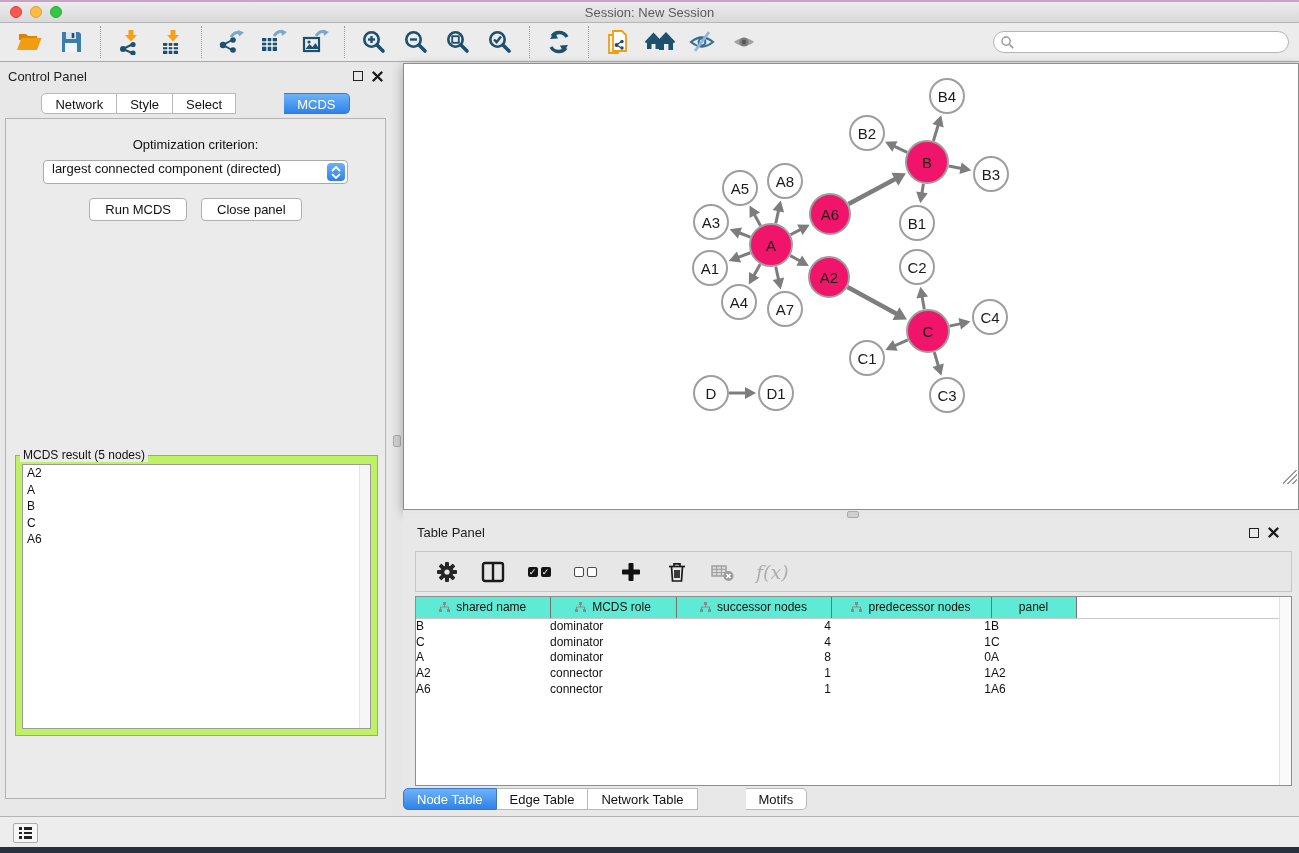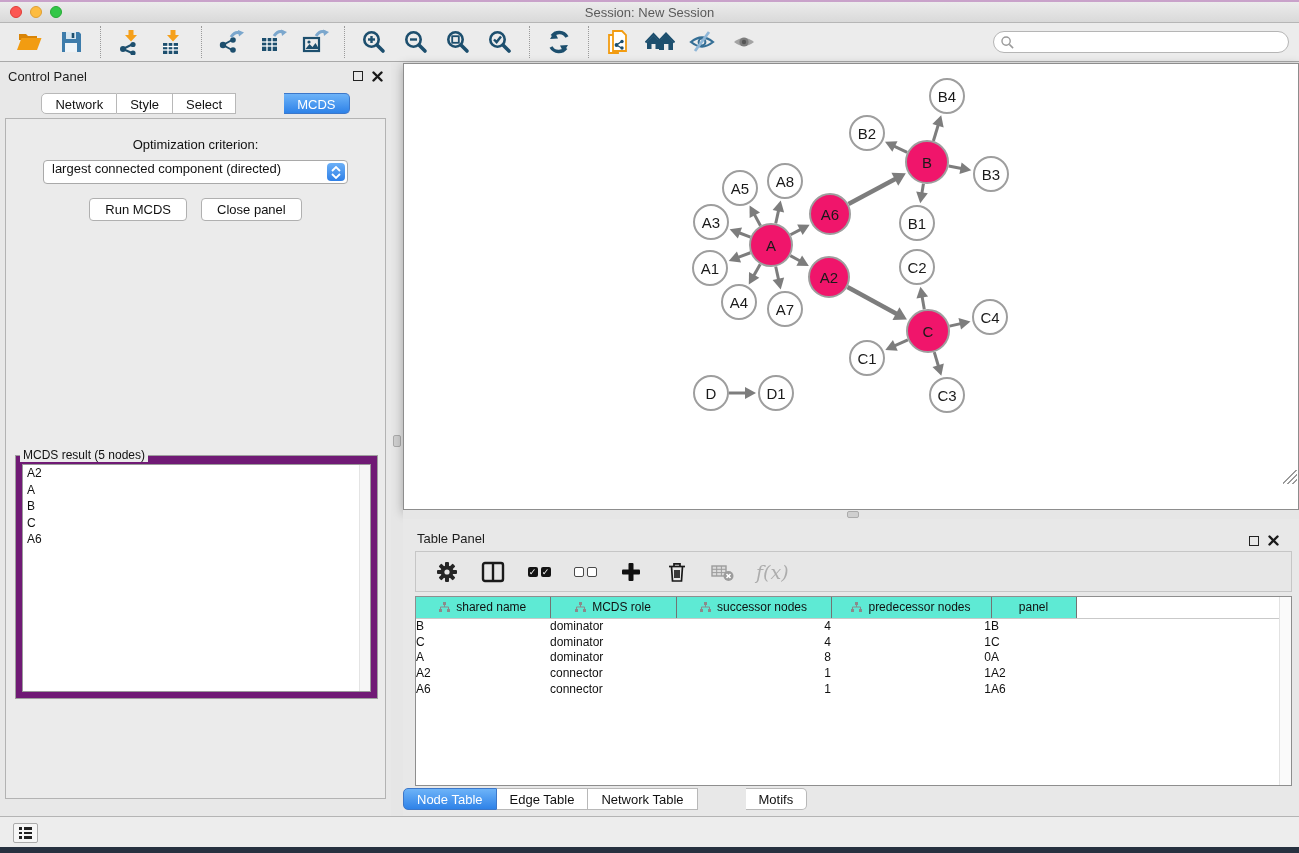--- a/index.html
+++ b/index.html
@@ -42,22 +42,22 @@
   .cp-content { position:absolute; left:5px; top:55px; width:381px; height:681px;
     background:#ebebeb; border:1px solid #b3b3b3; }
   .opt-label { text-align:center; font-size:13px; color:#111; margin-top:18px; }
   .opt-select { margin:8px 37px 0 37px; height:24px; background:#fff; border:1px solid #a9a9a9; border-radius:4px;
     display:flex; position:relative; }
   .opt-select .sel-text { font-size:13px; padding-left:8px; color:#111; }
   .stepper { position:absolute; right:2px; top:2px; width:18px; height:18px; border-radius:4px;
     background:linear-gradient(#6cb0f7,#2f80e7); display:flex; flex-direction:column; align-items:center; justify-content:center; gap:1px;}
   .btn-row { display:flex; justify-content:center; gap:14px; margin-top:14px; }
   .pbtn { font-size:13px; background:#fff; border:1px solid #b0b0b0; border-radius:4px; padding:3px 15px; color:#111; }
-  .mcds-box { position:absolute; left:9px; top:336px; width:363px; height:244px;
-    border:1px solid #9f9f9f; background:#701a75; }
+  .mcds-box { position:absolute; left:9px; top:336px; width:363px; height:281px;
+    border:1px solid #9f9f9f; background:#bef264; }
   .mcds-legend { position:absolute; top:-8px; left:4px; background:#ebebeb; font-size:12px; color:#111; padding:0 3px; }
   .mcds-list { position:absolute; inset:6px 6px 6px 6px; top:8px; background:#fff; border:1px solid #9a9a9a; overflow:hidden; }
   .mcds-item { font-size:12px; line-height:16.5px; padding-left:4px; color:#111; }
   .mcds-scroll { position:absolute; top:0; right:0; bottom:0; width:11px; background:#f6f6f6; border-left:1px solid #e4e4e4; }
 
   
   .v-split { position:absolute; left:391px; top:63px; width:12px; height:753px; background:#e6e6e6; }
   .v-split .handle { position:absolute; left:2px; top:372px; width:8px; height:12px; background:#cfcfcf; border:1px solid #ababab; border-radius:2px;}
   .h-split { position:absolute; left:403px; top:510px; width:896px; height:9px; background:#e6e6e6; }
   .h-split .handle { position:absolute; left:444px; top:1px; width:12px; height:7px; background:#cfcfcf; border:1px solid #ababab; border-radius:2px;}
@@ -71,21 +71,21 @@
   .net-canvas { position:relative; width:894px; height:421px; background:#fff; }
   .resize-grip { position:absolute; right:1px; bottom:1px; width:14px; height:14px;
     background:
       linear-gradient(135deg, transparent 46%, #9a9a9a 46%, #9a9a9a 52%, transparent 52%) ,
       linear-gradient(135deg, transparent 64%, #9a9a9a 64%, #9a9a9a 70%, transparent 70%),
       linear-gradient(135deg, transparent 82%, #9a9a9a 82%, #9a9a9a 88%, transparent 88%);
   }
 
   
   .table-panel { position:absolute; left:403px; top:519px; width:896px; height:297px; background:#e8e8e8; }
-  .tp-head { height:27px; display:flex; align-items:flex-end; padding:0 14px; }
+  .tp-head { height:27px; display:flex; align-items:center; padding:0 14px; }
   .tp-head .ptitle { font-size:13px; color:#1c1c1c; }
   .tp-toolbar { position:absolute; left:12px; top:32px; width:877px; height:41px; background:#e7e7e7;
     border:1px solid #c6c6c6; display:flex; align-items:center; gap:20px; padding-left:18px; }
   .tp-toolbar .ticon { display:flex; align-items:center; justify-content:center; width:26px; height:26px; }
   .cbpair { display:flex; gap:3px; }
   .cb { width:10px; height:10px; border-radius:2px; background:#141414; color:#fff; font-size:9px; line-height:10px; text-align:center; }
   .cb.empty { background:#fff; border:1.6px solid #4a4a4a; }
   .fx { font-family:"DejaVu Serif","Liberation Serif",serif; font-style:italic; font-size:19px; color:#adadad; }
 
   .node-table { position:absolute; left:12px; top:77px; width:877px; height:190px; background:#fff; border:1px solid #8e8e8e; }

